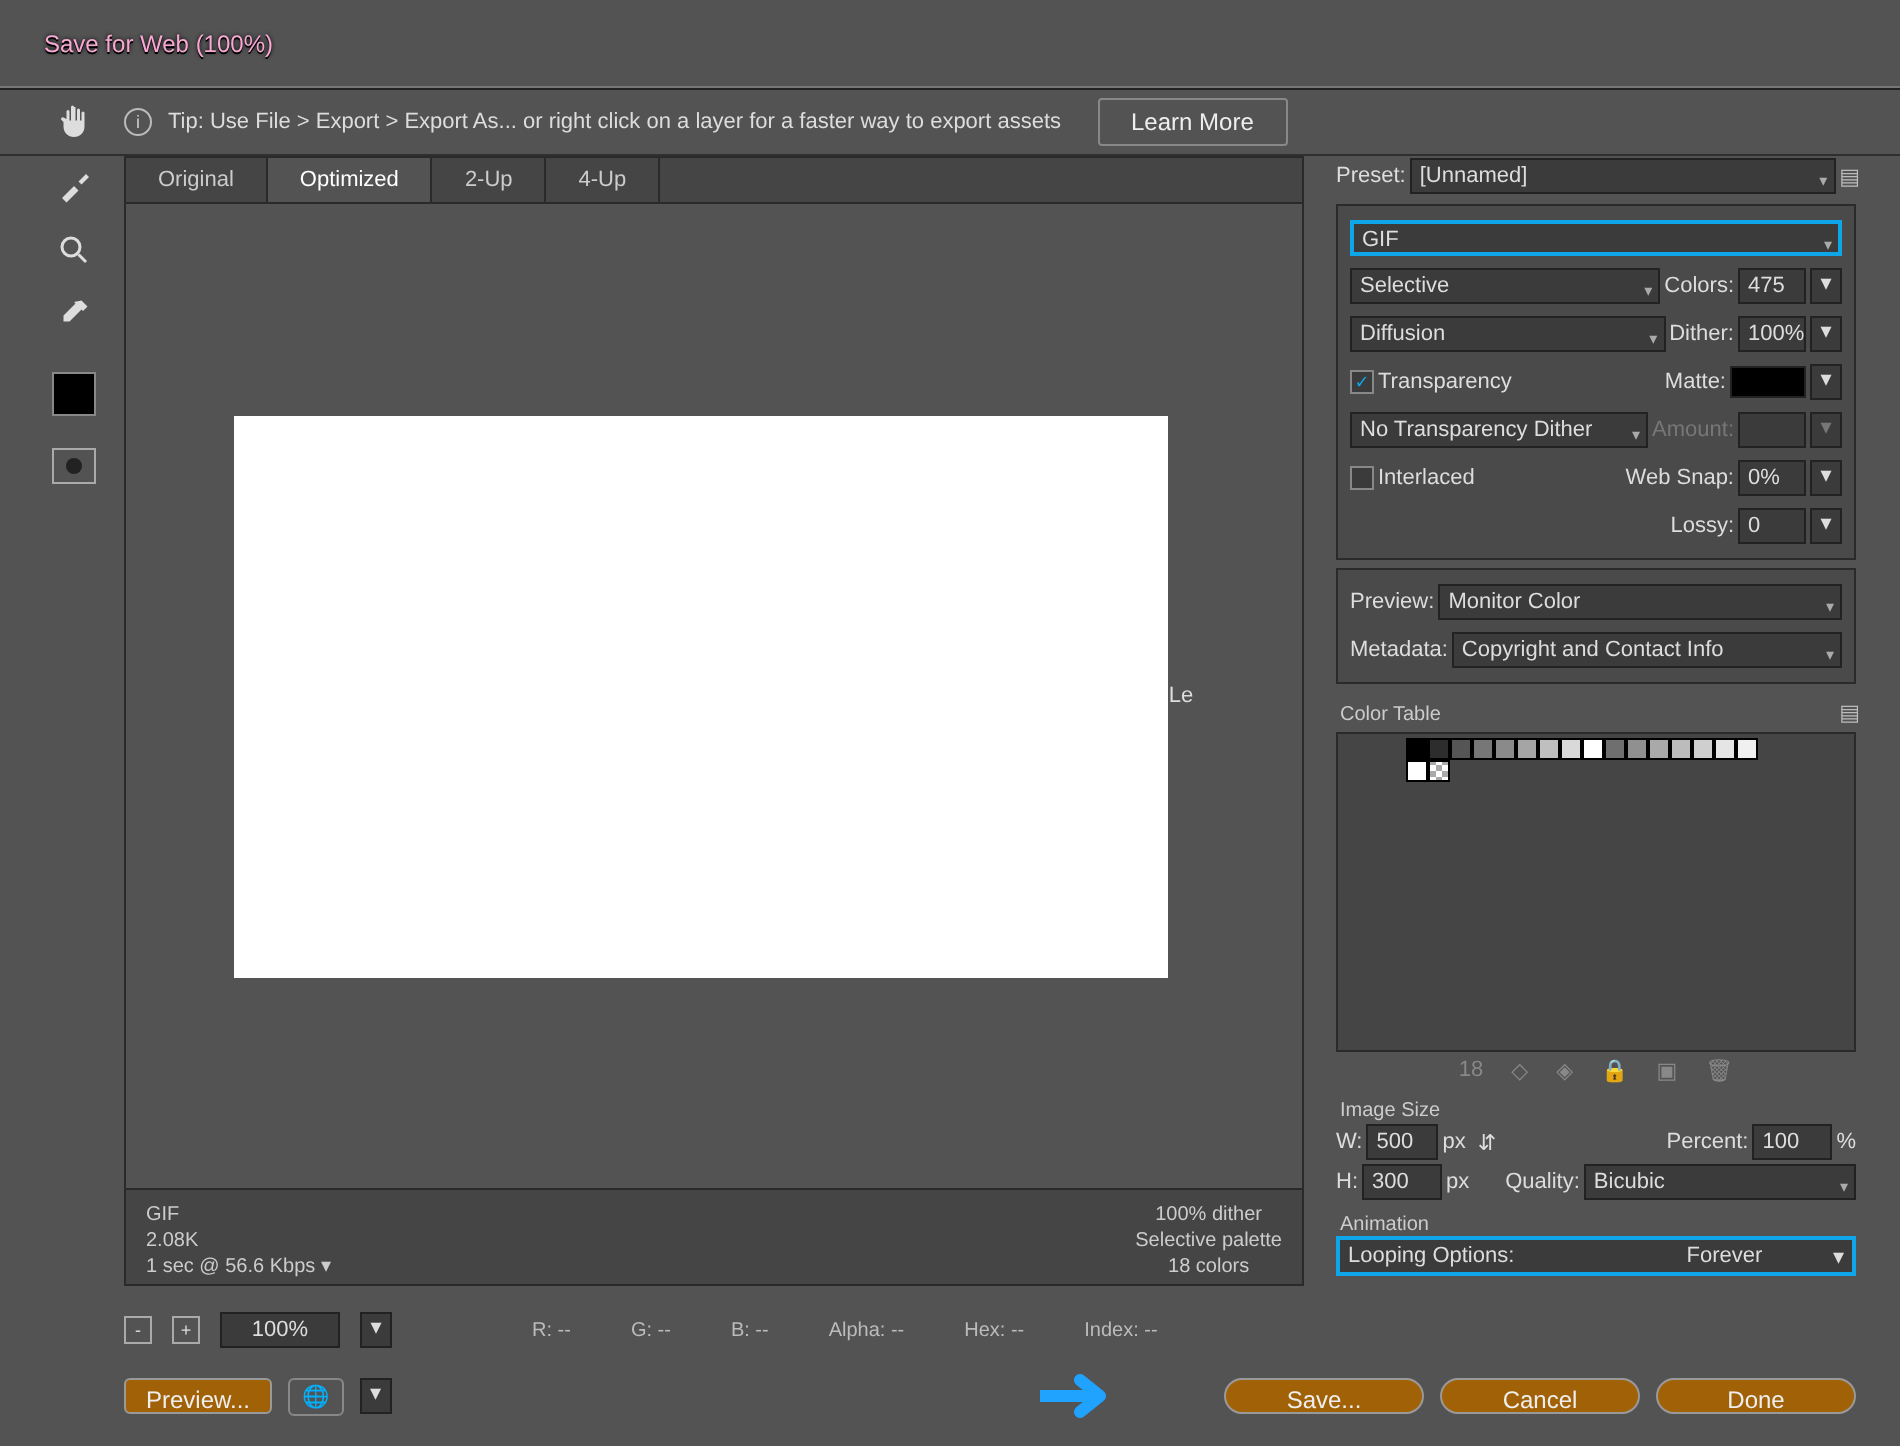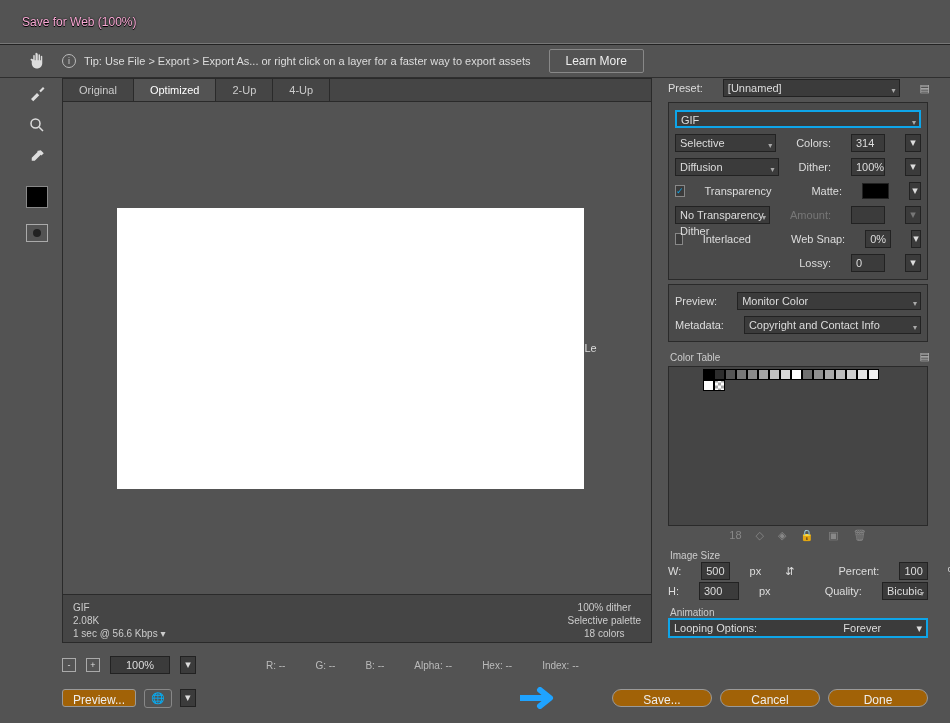--- a/index.html
+++ b/index.html
@@ -26,21 +26,21 @@
 .zoomrow { position: absolute; left: 62px; right: 298px; bottom: 46px; height: 24px; display: flex; align-items: center; gap: 10px; }
 .sq { width: 14px; height: 14px; border: 1px solid #aaa; display: inline-flex; align-items: center; justify-content: center; font-size: 9px; }
 .zoombox { width: 60px; height: 18px; background: #3b3b3b; border: 1px solid #222; text-align: center; line-height: 16px; }
 .chev { width: 16px; height: 18px; border: 1px solid #222; background: #3b3b3b; text-align: center; line-height: 14px; }
 .readouts { display: flex; gap: 30px; margin-left: 60px; color: #bbb; font-size: 10px; }
 .bottom { position: absolute; left: 62px; right: 22px; bottom: 12px; height: 26px; display: flex; align-items: center; gap: 8px; }
 .btn { border: 1px solid #999; background: #a16207; color: #eee; border-radius: 13px; padding: 0 24px; height: 18px; line-height: 20px; font-size: 12px; }
 .btn.small { border-radius: 3px; padding: 0 10px; }
 .arrow { position: absolute; left: 520px; bottom: 14px; color: #1fa3ff; }
 .panel { position: absolute; right: 22px; top: 78px; width: 260px; bottom: 12px; display: flex; flex-direction: column; gap: 4px; font-size: 11px; color: #ddd; }
-.row { display: flex; align-items: center; gap: 20px; height: 20px; }
+.row { display: flex; align-items: center; gap: 2px; height: 20px; }
 .lbl { white-space: nowrap; }
 .select, .num { background: #3b3b3b; border: 1px solid #222; height: 18px; line-height: 16px; padding: 0 4px; color: #ddd; position: relative; }
 .select .ar { position: absolute; right: 3px; top: 3px; font-size: 8px; color: #aaa; }
 .select.hl { border: 2px solid #0ea5e9; }
 .grp { border: 1px solid #2a2a2a; padding: 6px; display: flex; flex-direction: column; gap: 4px; background: #4a4a4a; }
 .cb { width: 12px; height: 12px; border: 1px solid #888; display: inline-flex; align-items: center; justify-content: center; font-size: 9px; background: #3b3b3b; }
 .cb.on::after { content: "✓"; color: #0ea5e9; }
 .menuico { margin-left: auto; letter-spacing: -2px; color: #bbb; }
 .ctable { height: 160px; border: 1px solid #2a2a2a; background: #454545; position: relative; }
 .swatches { position: absolute; left: 34px; top: 2px; display: flex; flex-wrap: wrap; width: 180px; }
@@ -143,21 +143,21 @@
     <span class="menuico">▤</span>
   </div>
 
   <div class="grp">
     <div class="row">
       <div class="select hl" style="flex:1"><span>GIF</span><span class="ar">▾</span></div>
     </div>
     <div class="row">
       <div class="select" style="flex:1"><span>Selective</span><span class="ar">▾</span></div>
       <span class="lbl">Colors:</span>
-      <div class="num" style="width:34px">314</div>
+      <div class="num" style="width:34px">475</div>
       <span class="chev">▾</span>
     </div>
     <div class="row">
       <div class="select" style="flex:1"><span>Diffusion</span><span class="ar">▾</span></div>
       <span class="lbl">Dither:</span>
       <div class="num" style="width:34px">100%</div>
       <span class="chev">▾</span>
     </div>
     <div class="row">
       <span class="cb on"></span>
@@ -236,21 +236,21 @@
       <span>🔒</span>
       <span>▣</span>
       <span>🗑</span>
     </div>
   </div>
 
   <div>
     <div class="heading">Image Size</div>
     <div class="row">
       <span class="lbl">W:</span>
-      <div class="num" style="width:52px">500</div>
+      <div class="num" style="width:36px">500</div>
       <span class="lbl">px</span>
       <span style="margin:0 4px">⇵</span>
       <span style="flex:1"></span>
       <span class="lbl">Percent:</span>
       <div class="num" style="width:40px">100</div>
       <span class="lbl">%</span>
     </div>
     <div class="row">
       <span class="lbl">H:</span>
       <div class="num" style="width:40px">300</div>

